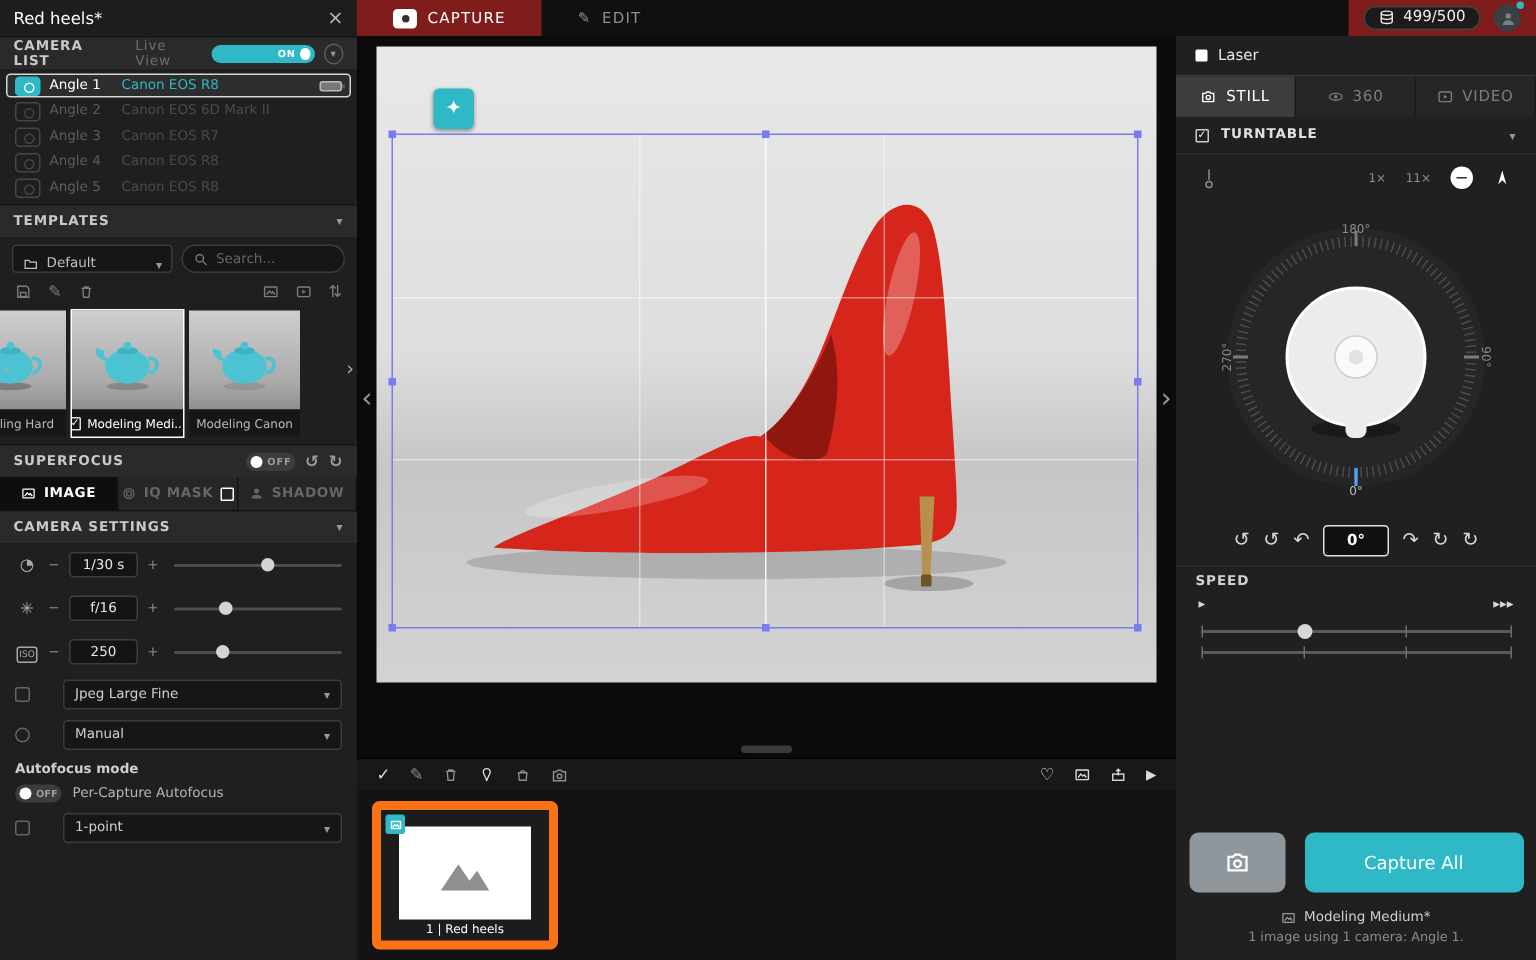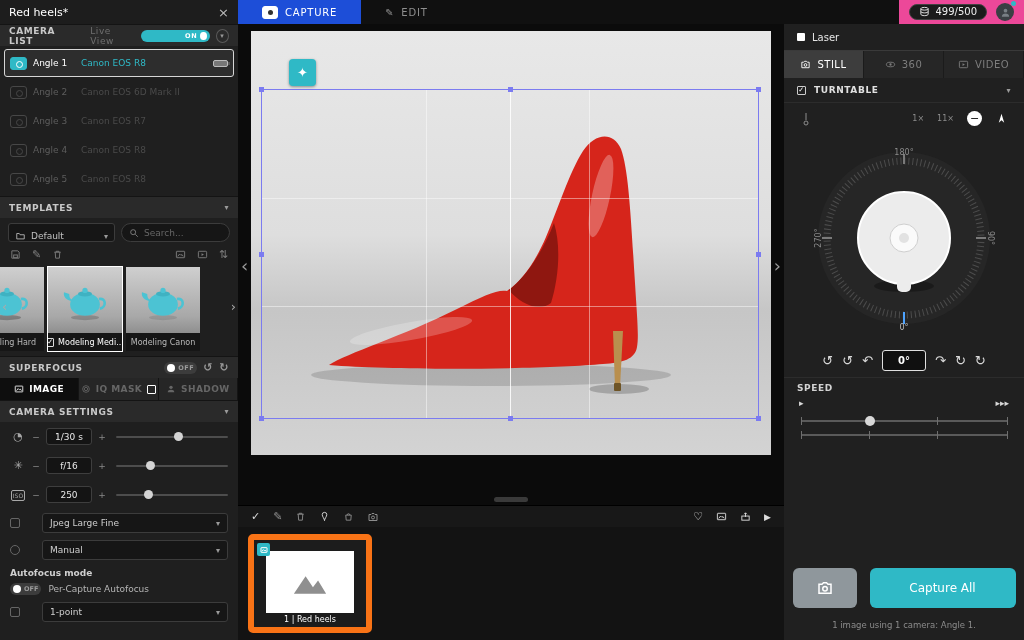--- a/index.html
+++ b/index.html
@@ -8,26 +8,26 @@
   svg { display:block; }
   .app { width:1024px; height:640px; display:flex; flex-direction:column; }
 
   
   .topbar { height:24px; display:flex; background:#101010; flex:0 0 24px; }
   .tb-left { width:238px; background:#1d1d1d; display:flex; align-items:center; justify-content:space-between; padding:0 9px; }
   .tb-title { color:#fff; font-size:11px; }
   .xbtn { color:#bbb; font-size:13px; cursor:pointer; }
   .tb-center { flex:1; display:flex; background:#101010; }
   .ttab { display:flex; align-items:center; gap:7px; padding:0 24px; color:#8f8f8f; letter-spacing:.8px; font-size:10px; cursor:pointer; }
-  .ttab.active { background:#1d4ed8; color:#fff;text-align:right; }
+  .ttab.active { background:#7f1d1d; color:#fff;text-align:right; }
   .ttab .tabicon { width:16px; height:13px; border:1px solid currentColor; border-radius:3px; position:relative; }
   .ttab.active .tabicon { background:#fff; border-color:#fff; }
   .ttab.active .tabicon::after { content:""; position:absolute; left:5px; top:3px; width:5px; height:5px; border-radius:50%; background:#313131; }
   .ttab .tabicon::after { content:""; position:absolute; left:5px; top:3px; width:5px; height:5px; border-radius:50%; background:#101010; box-shadow:0 0 0 1px currentColor; }
-  .tb-right { display:flex; align-items:center; gap:9px; padding:0 10px; background:#ec4899; }
+  .tb-right { display:flex; align-items:center; gap:9px; padding:0 10px; background:#7f1d1d; }
   .counter { display:flex; align-items:center; gap:5px; border:1px solid #424242; background:#1b1b1b; border-radius:10px; padding:1px 9px 2px; color:#eee; font-size:10px; }
   .avatar { width:18px; height:18px; border-radius:50%; background:#3a3f44; position:relative; display:flex; align-items:center; justify-content:center; cursor:pointer; }
   .avatar::after { content:""; position:absolute; top:-2px; right:-2px; width:5px; height:5px; border-radius:50%; background:#2fb9c6; }
 
   
   .content { flex:1; display:flex; min-height:0; }
   .left { width:238px; background:#1f1f1f; display:flex; flex-direction:column; font-size:9px; overflow:hidden; }
   .center { flex:1; display:flex; flex-direction:column; background:#0b0b0b; min-width:0; }
   .right { width:240px; background:#202020; display:flex; flex-direction:column; }
 
@@ -37,21 +37,21 @@
   .dim { color:#6f6f6f; }
   .chev { color:#9a9a9a; font-size:8px; cursor:pointer; }
   .circle-btn { width:14px; height:14px; border:1px solid #5a5a5a; border-radius:50%; display:flex; align-items:center; justify-content:center; color:#999; font-size:7px; cursor:pointer; }
 
   .toggle { min-width:30px; height:12px; border-radius:7px; display:flex; align-items:center; padding:0 3px; gap:3px; font-size:6.5px; font-weight:bold; cursor:pointer; }
   .toggle .tknob { width:8px; height:8px; border-radius:50%; background:#fff; }
   .toggle.on { background:#2fb9c6; color:#fff;padding-left:44px; }
   .toggle.off { background:#3c3c3c; color:#9a9a9a; flex-direction:row-reverse; }
 
   .camrows { padding:2px 4px; }
-  .camrow { height:28px; display:flex; align-items:center; gap:6px; padding:0 5px; margin:1px 0; border-radius:3px; color:#5d5d5d; border:1px solid transparent; cursor:pointer; }
+  .camrow { height:16px; display:flex; align-items:center; gap:6px; padding:0 5px; margin:1px 0; border-radius:3px; color:#5d5d5d; border:1px solid transparent; cursor:pointer; }
   .camrow.selected { border-color:#d6d6d6; background:#2d2d2d; color:#fff; }
   .camicon { width:17px; height:13px; border:1px solid #474747; border-radius:3px; position:relative; flex:0 0 17px; }
   .camicon::after { content:""; position:absolute; left:5px; top:3px; width:5px; height:5px; border-radius:50%; border:1px solid #474747; }
   .camrow.selected .camicon { background:#2fb9c6; border-color:#2fb9c6; }
   .camrow.selected .camicon::after { border-color:#fff; }
   .cam-name { width:42px; }
   .cam-model { flex:1; color:#4a4a4a; white-space:nowrap; overflow:hidden; }
   .camrow.selected .cam-model { color:#2fb9c6; }
   .battery { width:15px; height:7px; border:1px solid #555; border-radius:2px; position:relative; }
   .battery::after { content:""; position:absolute; right:-3px; top:1px; width:2px; height:3px; background:#555; }
@@ -655,16 +655,23 @@
           <svg width="18" height="18" viewBox="0 0 24 24">
               <path d="M4 7h4l2-2h4l2 2h4v12H4z" fill="none" stroke="#fff" stroke-width="2"></path>
               <circle cx="12" cy="13" r="3" fill="none" stroke="#fff" stroke-width="2"></circle>
             </svg>
         </div>
         <div class="capture-all">
           <span>Capture All</span>
         </div>
       </div>
 
+      <div class="rnote1">
+        <svg width="10" height="10" viewBox="0 0 24 24">
+            <rect x="3" y="5" width="18" height="14" rx="1" fill="none" stroke="#9a9a9a" stroke-width="2"></rect>
+            <path d="M6 16l4-5 3 3 2-2 3 4" fill="none" stroke="#9a9a9a" stroke-width="2"></path>
+          </svg>
+        <span>Modeling Medium*</span>
+      </div>
       <div class="rnote2">1 image using 1 camera: Angle 1.</div>
     </div>
   </div>
 </div>
 
 </body></html>

